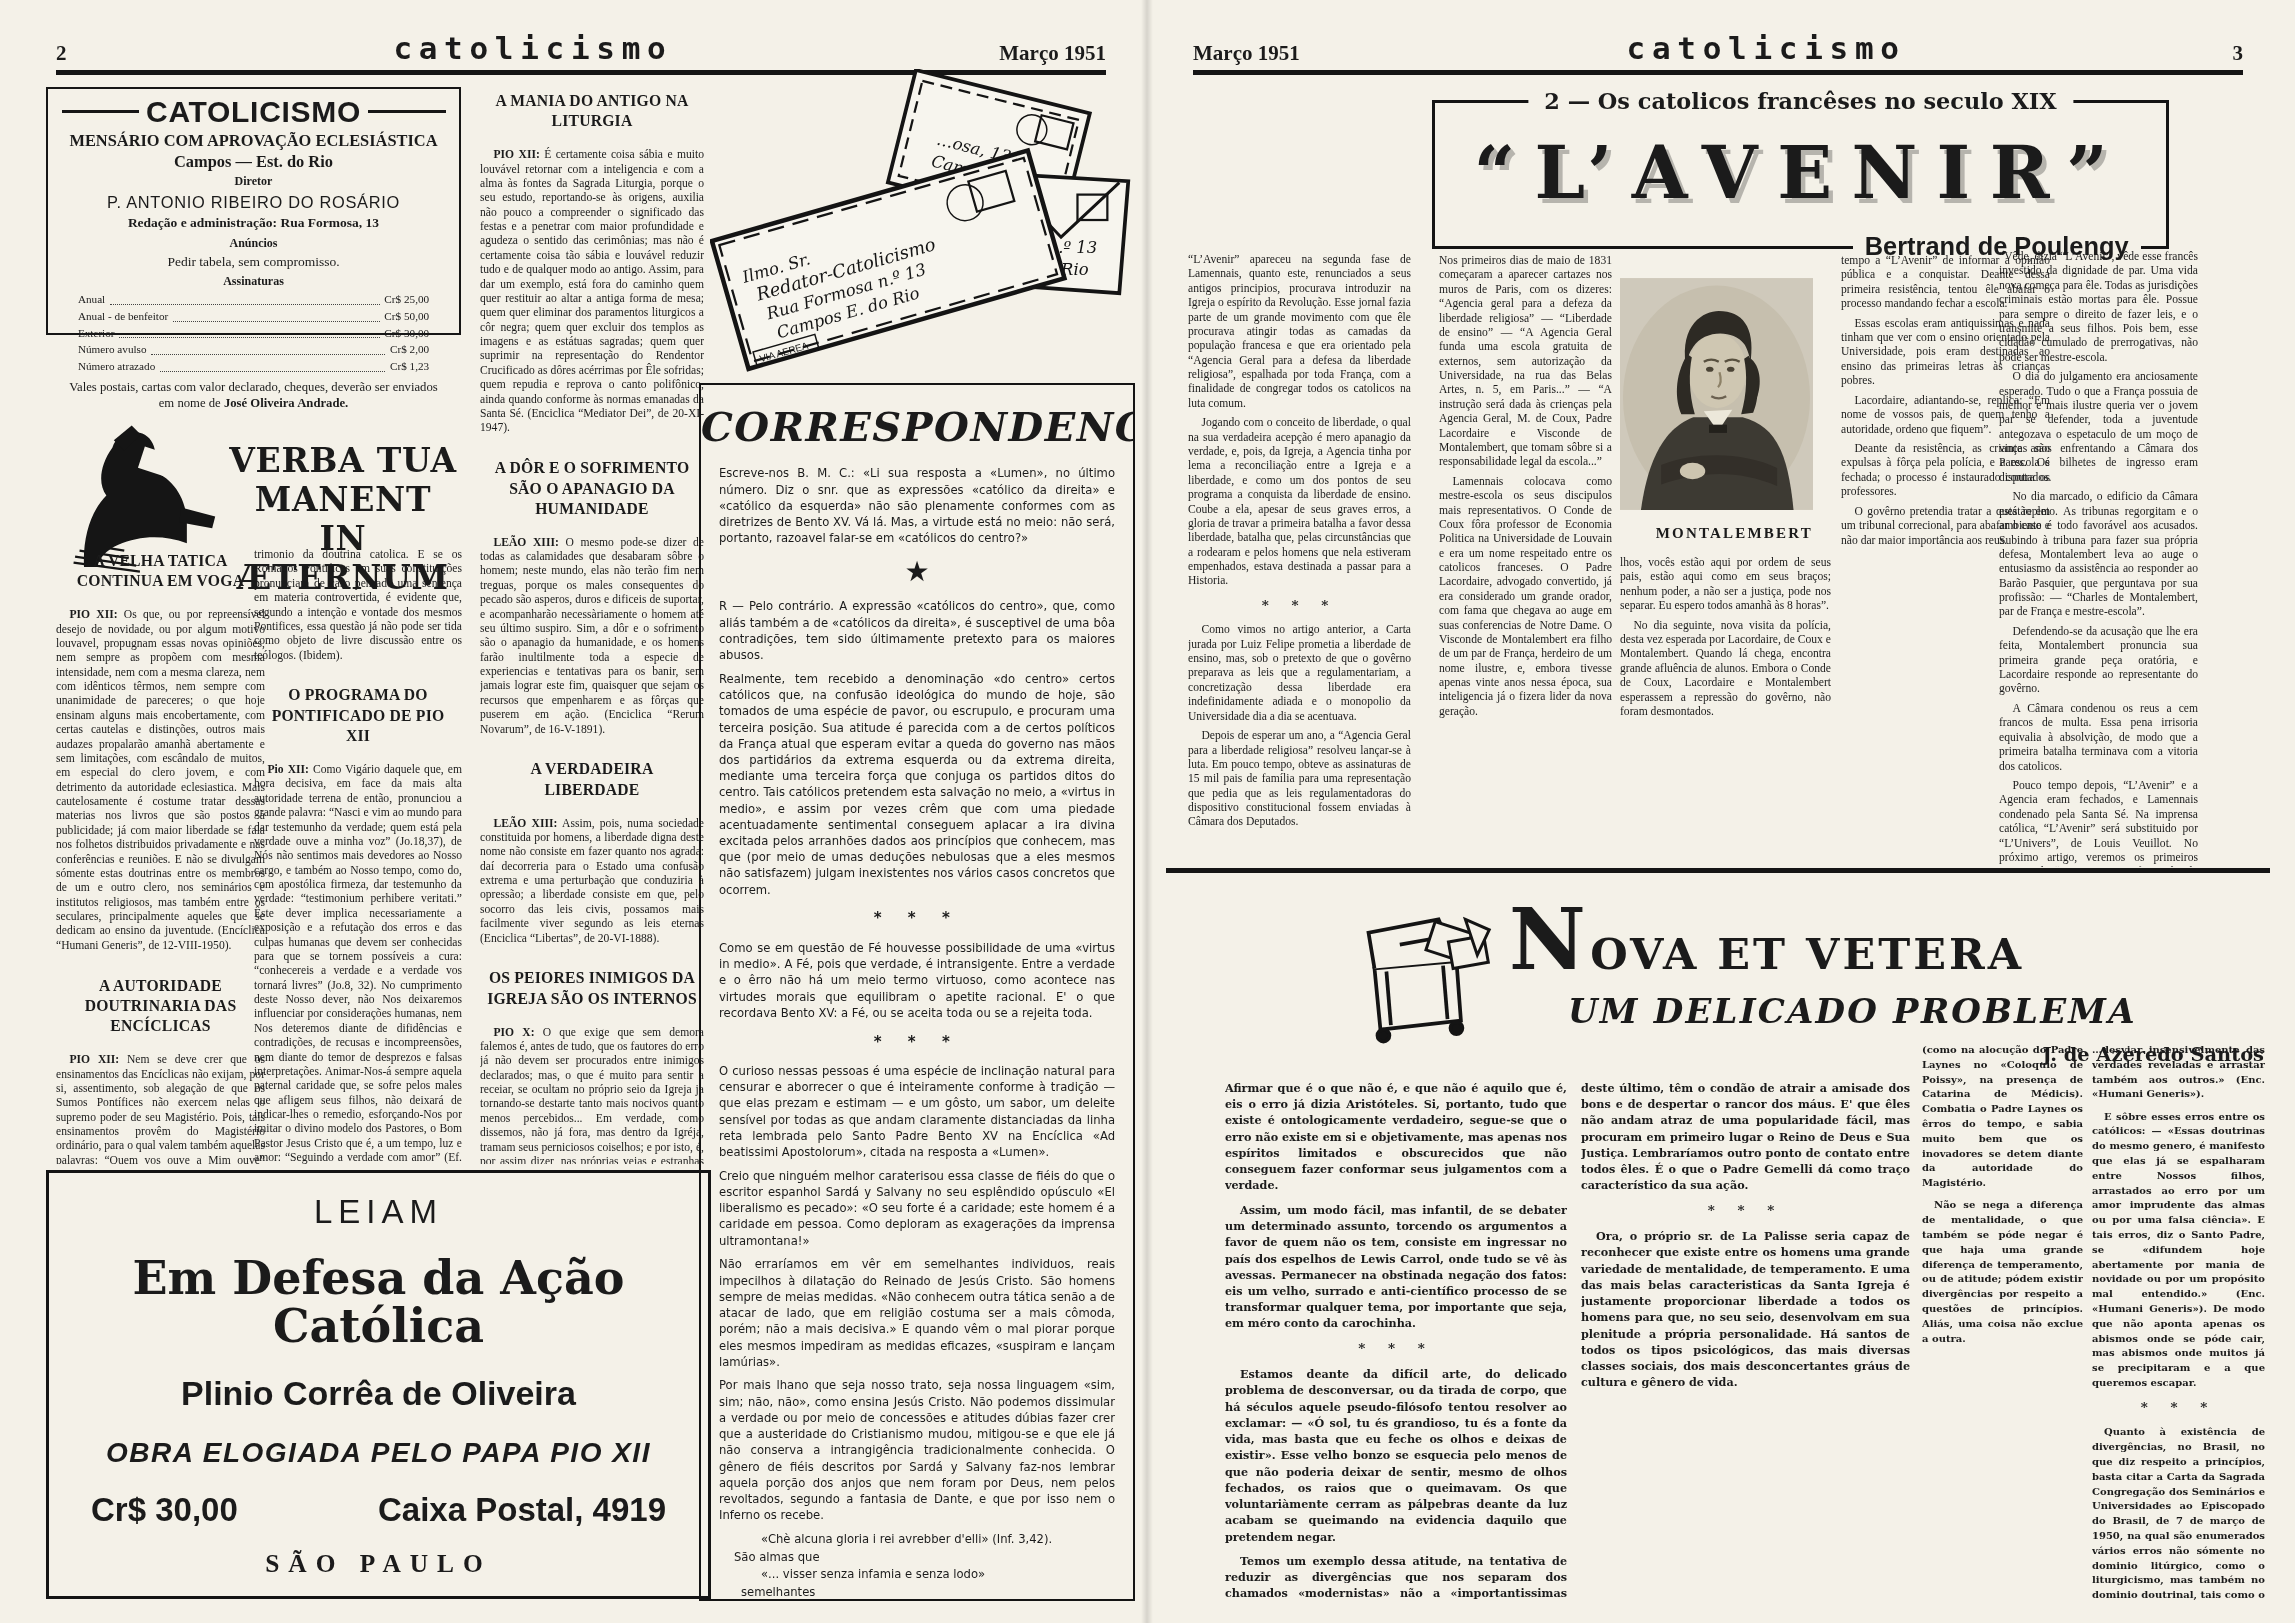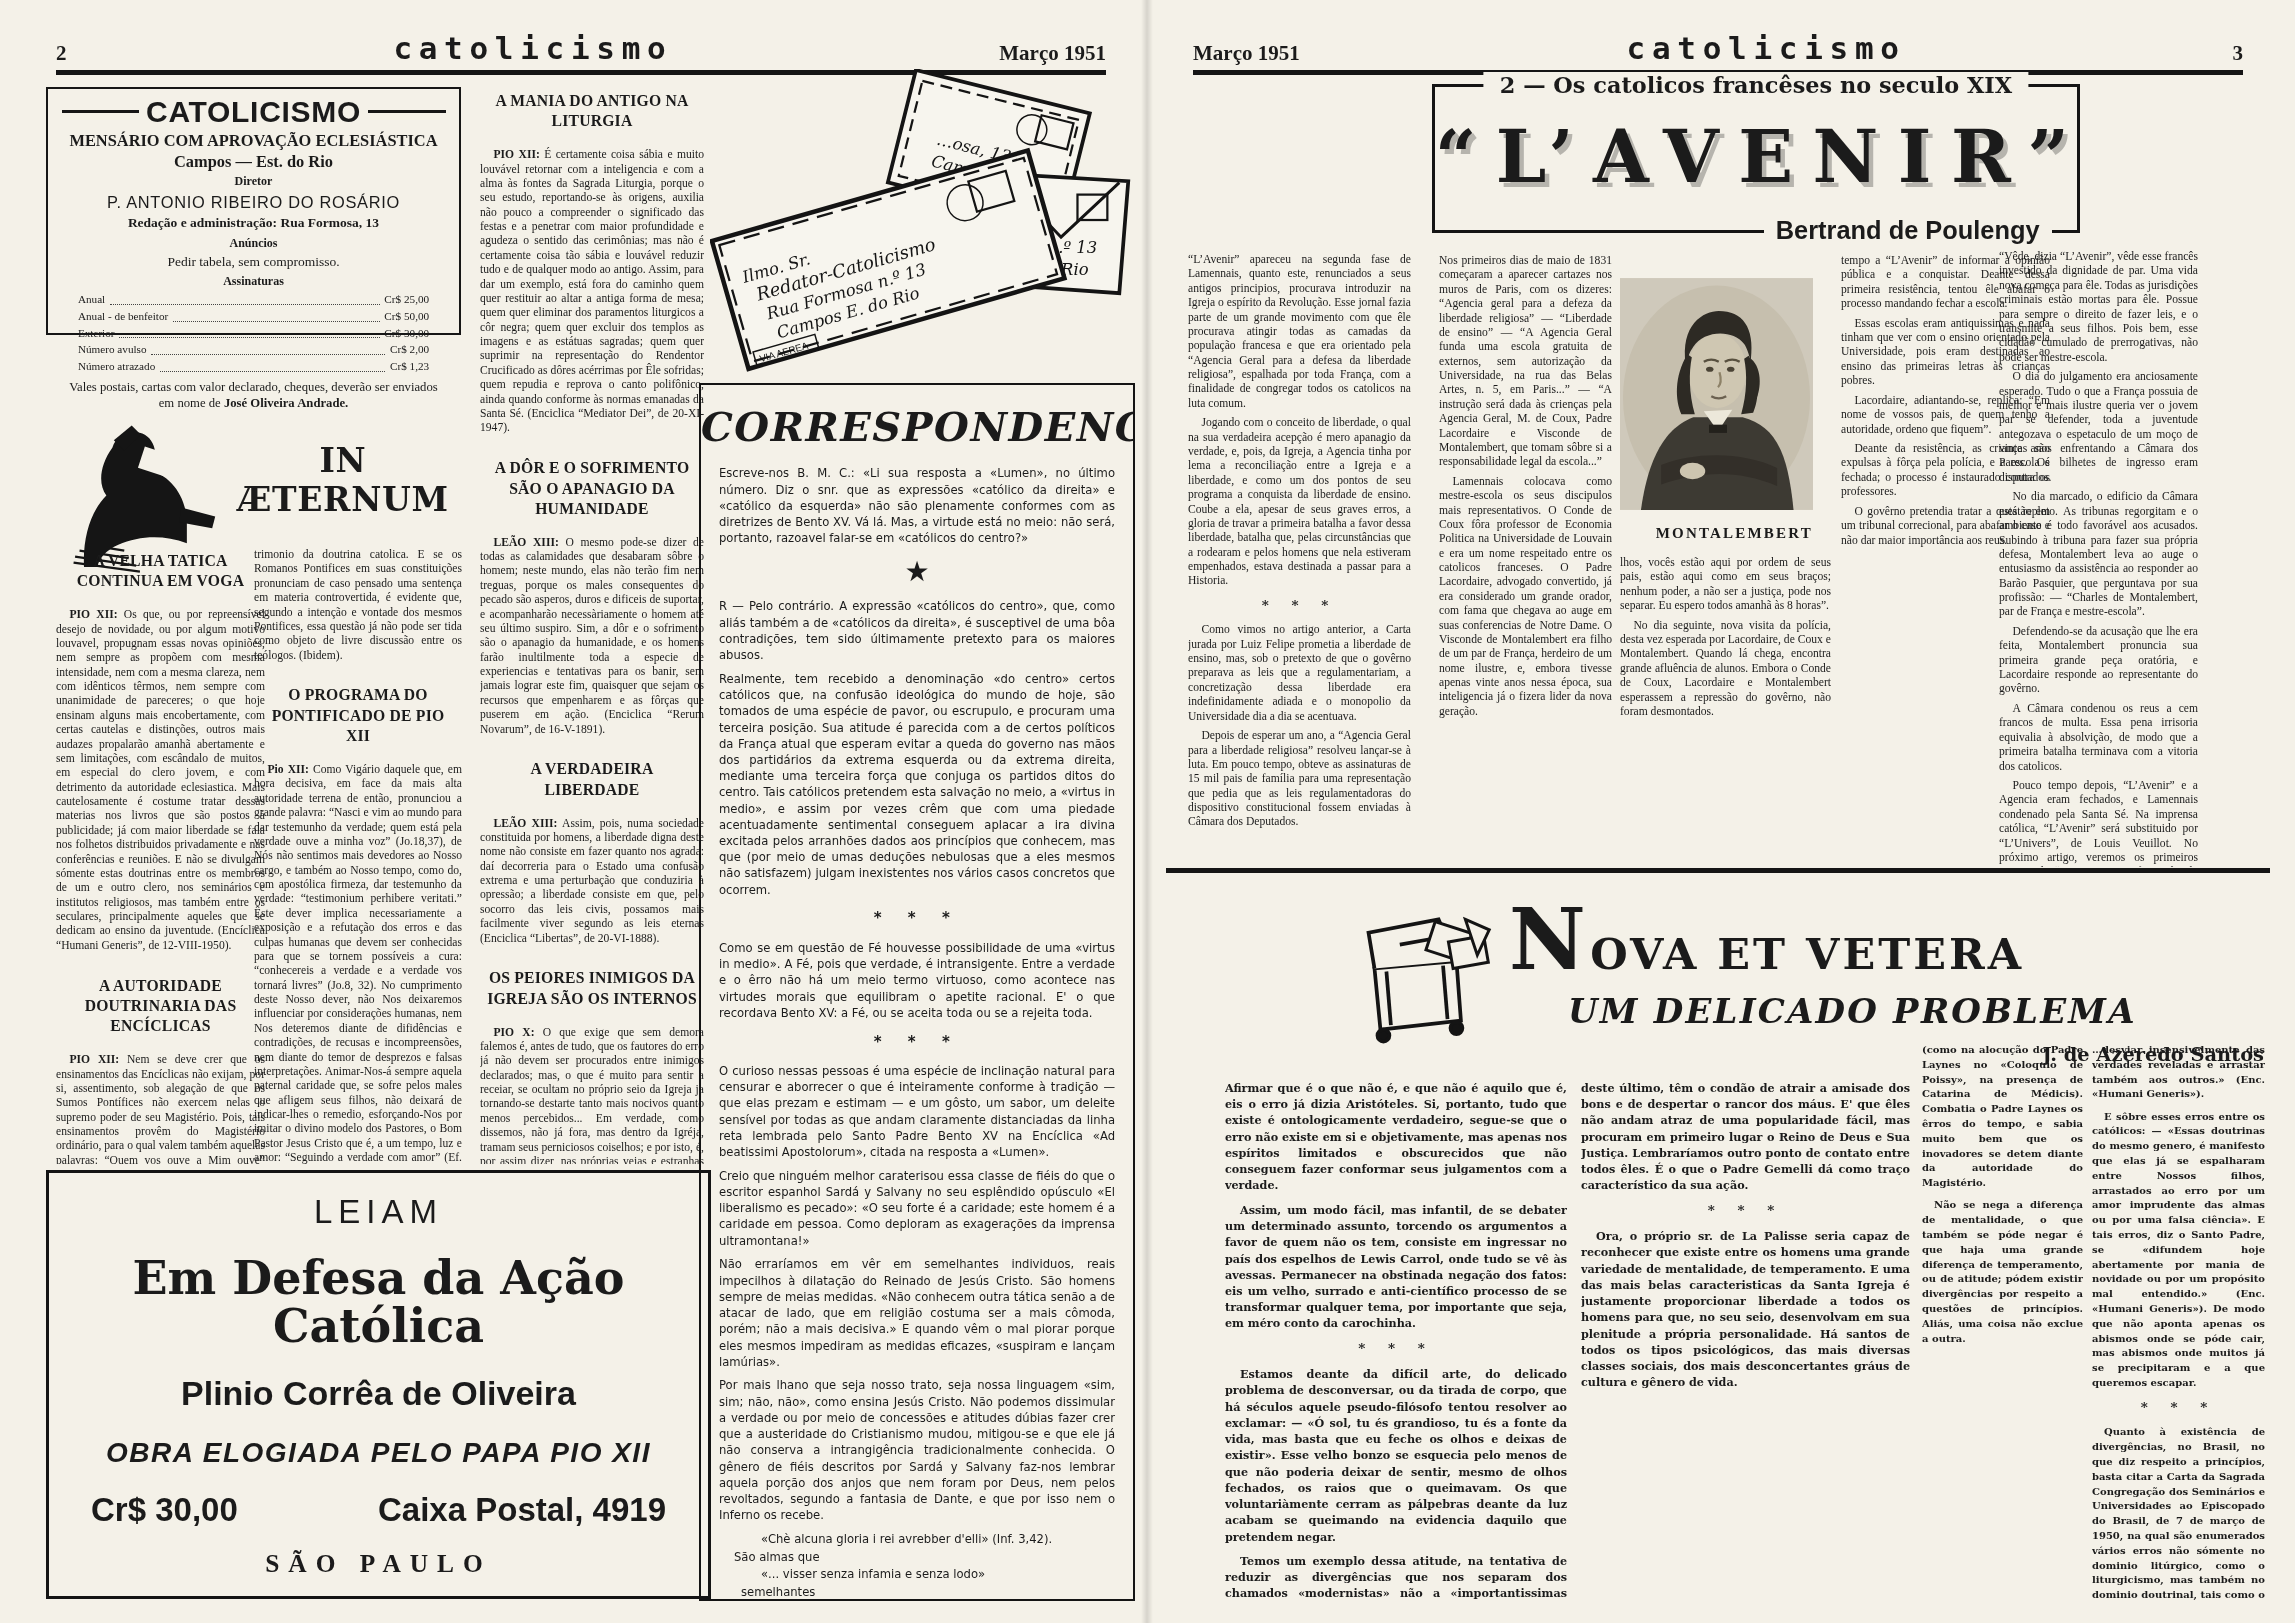--- a/index.html
+++ b/index.html
@@ -133,20 +133,21 @@
       <line x1="14" y1="178" x2="80" y2="188"></line>
         <line x1="24" y1="170" x2="74" y2="178"></line>
     </g>
     <path fill="#151515" d="M58 40 C66 14 102 12 112 34 C119 48 114 60 104 68 C134 76 154 100 158 134 L158 168 C126 156 94 158 66 170 C50 177 40 188 38 200 L20 200 C18 158 30 124 50 104 C38 88 42 62 58 40 Z"></path>
     <path fill="#151515" d="M60 30 L84 10 L96 22 L74 44 Z"></path>
     <rect x="96" y="44" width="42" height="30" fill="#f4f1e8" transform="rotate(18 117 59)"></rect>
     <path fill="#151515" d="M150 120 L196 132 L192 148 L148 140 Z"></path>
   </svg>
 
   <div class="abs verba-title" style="left:224px;top:442px;width:238px">
+    <div>VERBA TUA MANENT</div>
     <div>IN ÆTERNUM</div>
   </div>
 
   <div class="abs news clip" style="left:56px;top:548px;width:209px;height:616px">
     <div class="subhead first">A VELHA TATICA CONTINUA EM VOGA</div>
     <p><b class="lead">PIO XII:</b> <span>Os que, ou por repreensível desejo de novidade, ou por algum motivo louvavel, propugnam essas novas opiniões, nem sempre as propõem com mesma intensidade, nem com a mesma clareza, nem com idênticos têrmos, nem sempre com unanimidade de pareceres; o que hoje ensinam alguns mais encobertamente, com certas cautelas e distinções, outros mais audazes propalarão amanhã abertamente e sem limitações, com escândalo de muitos, em especial do clero jovem, e com detrimento da autoridade eclesiastica. Mais cautelosamente é costume tratar dessas materias nos livros que são postos à publicidade; já com maior liberdade se fala nos folhetos distribuidos privadamente e nas conferências e reuniões. E não se divulgam sómente estas doutrinas entre os membros de um e outro clero, nos seminários e institutos religiosos, mas também entre os seculares, principalmente aqueles que se dedicam ao ensino da juventude. (Encíclica “Humani Generis”, de 12-VIII-1950).</span></p>
     <div class="subhead">A AUTORIDADE DOUTRINARIA DAS ENCÍCLICAS</div>
     <p><b class="lead">PIO XII:</b> <span>Nem se deve crer que os ensinamentos das Encíclicas não exijam, por si, assentimento, sob alegação de que os Sumos Pontífices não exercem nelas o supremo poder de seu Magistério. Pois, tais ensinamentos provêm do Magistério ordinário, para o qual valem também aquelas palavras: “Quem vos ouve a Mim ouve” (Luc. X, 16); e, nas maioria das vêzes, o que é proposto e inculcado nas Encíclicas, já por outras razões pertence ao pa-</span></p>
   </div>
 
@@ -232,21 +233,21 @@
     <div class="ad-city">SÃO PAULO</div>
   </div>
 
   <div class="abs hdr" style="left:1193px;top:33px;width:1050px">
     <span class="side">Março 1951</span>
     <span class="mast">catolicismo</span>
     <span class="side">3</span>
   </div>
   <div class="abs hrule" style="left:1193px;top:70px;width:1050px;height:5.2px"></div>
 
-  <div class="abs avenir-box" style="left:1432px;top:84px;width:648px;height:149px">
+  <div class="abs avenir-box" style="left:1432px;top:100px;width:737px;height:149px">
     <div class="av-kicker">2 — Os catolicos francêses no seculo XIX</div>
     <div class="av-title">“L’AVENIR”</div>
     <div class="av-byline">Bertrand de Poulengy</div>
   </div>
 
   <div class="abs news clip" style="left:1188px;top:253px;width:223px;height:614px">
     <p style="text-indent:0">“L’Avenir” apareceu na segunda fase de Lamennais, quanto este, renunciados a seus antigos principios, procurava introduzir na Igreja o espírito da Revolução. Esse jornal fazia parte de um grande movimento com que êle procurava atingir todas as camadas da população francesa e que era orientado pela “Agencia Geral para a defesa da liberdade religiosa”, espalhada por toda França, com a finalidade de congregar todos os catolicos na luta comum.</p>
     <p>Jogando com o conceito de liberdade, o qual na sua verdadeira acepção é mero apanagio da verdade, e, pois, da Igreja, a Agencia tinha por lema a reconciliação entre a Igreja e a liberdade, e como um dos pontos de seu programa a conquista da liberdade de ensino. Coube a ela, apesar de seus graves erros, a gloria de travar a primeira batalha a favor dessa liberdade, batalha que, pelas circunstâncias que a rodearam e pelos homens que nela estiveram empenhados, estava destinada a passar para a Historia.</p>
     <div class="essay-sep">* * *</div>
     <p>Como vimos no artigo anterior, a Carta jurada por Luiz Felipe prometia a liberdade de ensino, mas, sob o pretexto de que o govêrno preparava as leis que a regulamentariam, a concretização dessa liberdade era indefinidamente adiada e o monopolio da Universidade dia a dia se acentuava.</p>

